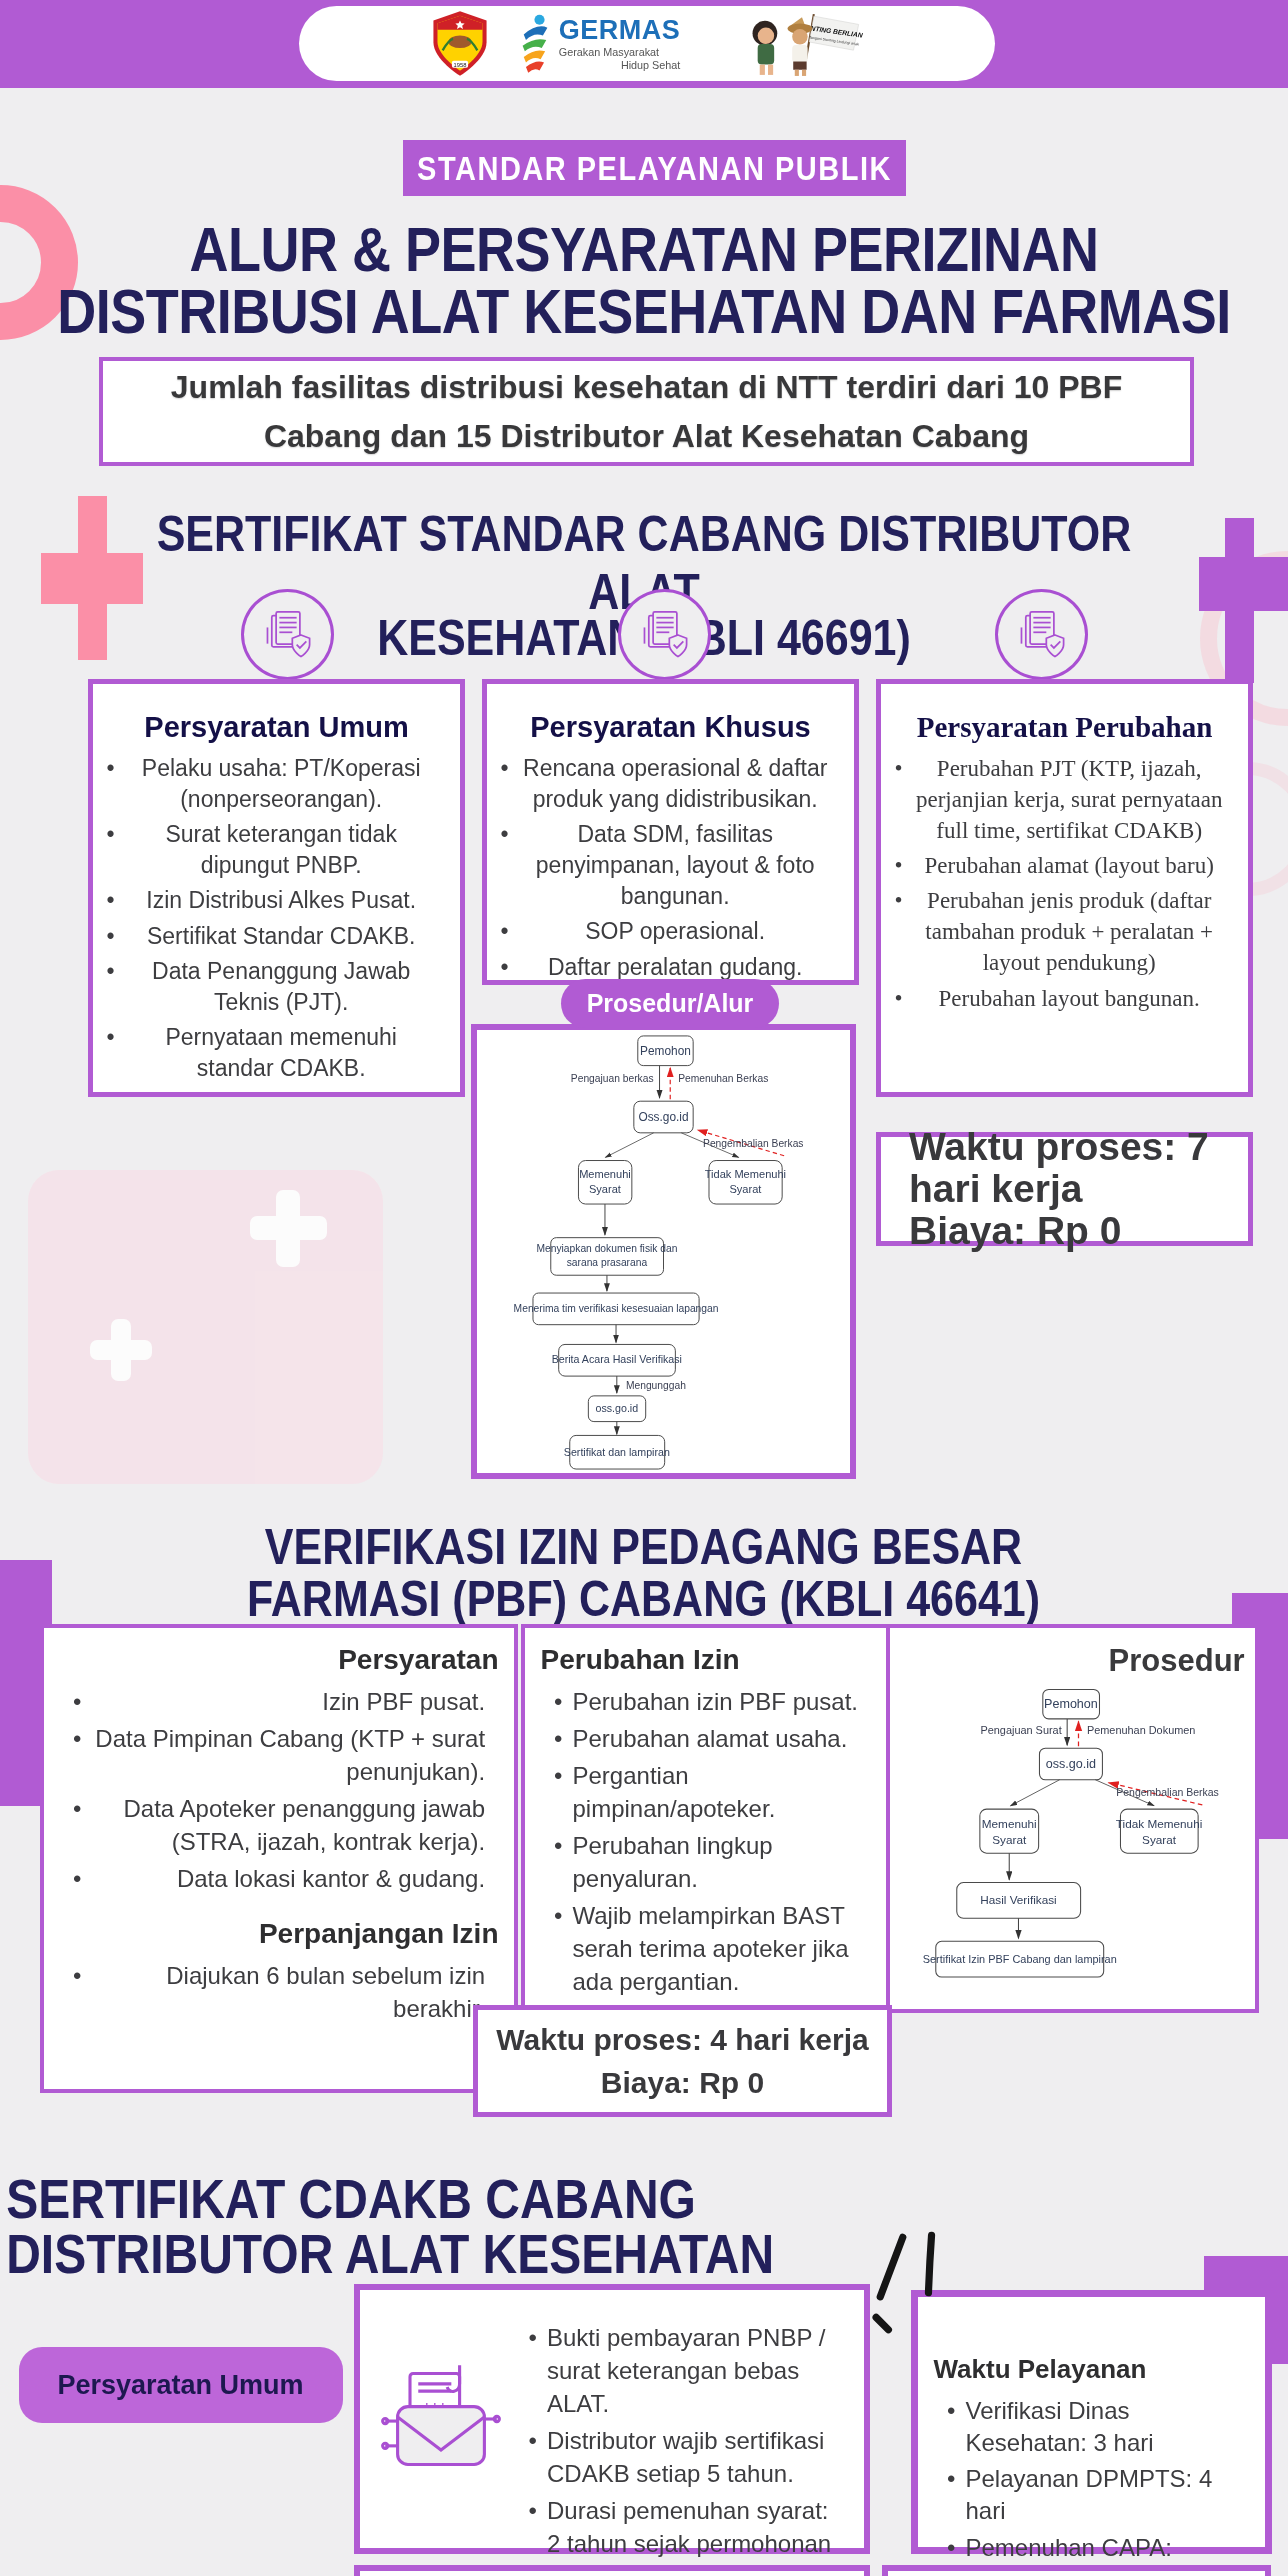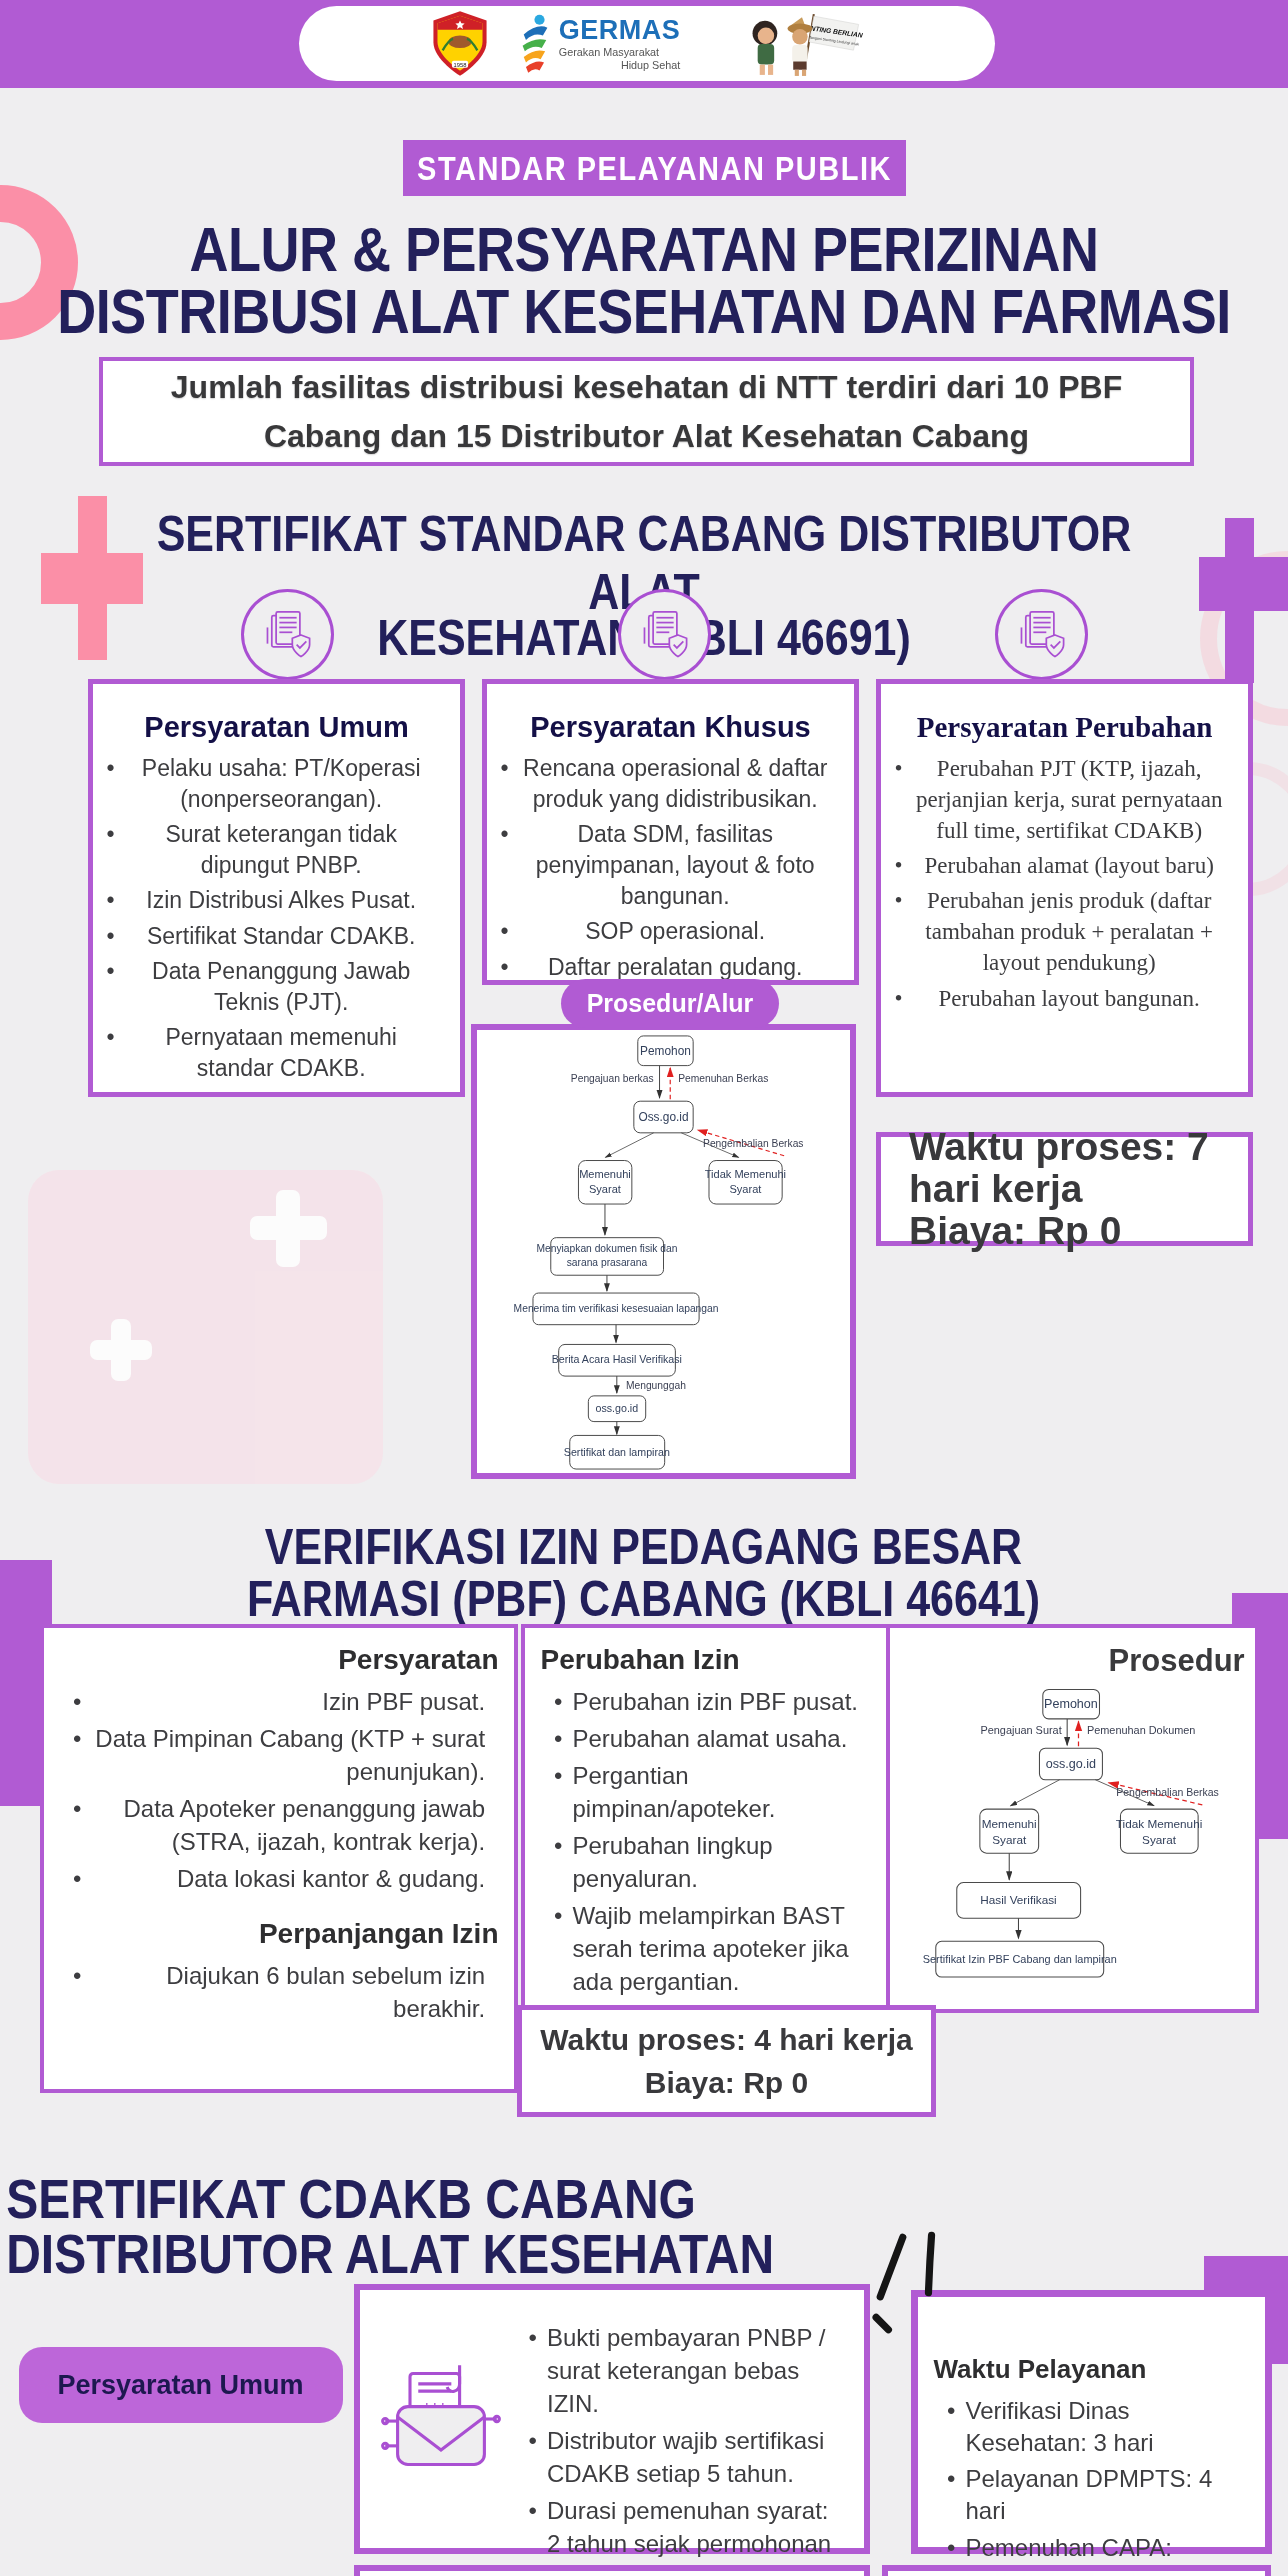--- a/index.html
+++ b/index.html
@@ -361,21 +361,21 @@
       <text class="flow-text" x="557" y="392" font-size="28" text-anchor="middle">Syarat</text>
       <line x1="200" y1="415" x2="200" y2="478" stroke="#444" stroke-width="2.5" marker-end="url(#ab2)"></line>
       <rect class="flow-box" x="75" y="485" width="295" height="85" rx="16"></rect>
       <text class="flow-text" x="222" y="537" font-size="28" text-anchor="middle">Hasil Verifikasi</text>
       <line x1="222" y1="570" x2="222" y2="618" stroke="#444" stroke-width="2.5" marker-end="url(#ab2)"></line>
       <rect class="flow-box" x="25" y="625" width="400" height="85" rx="14"></rect>
       <text class="flow-text" x="225" y="677" font-size="26" text-anchor="middle">Sertifikat Izin PBF Cabang dan lampiran</text>
     </svg>
   </div>
 
-  <div class="abs waktu" style="left:473px;top:2005px;width:419px;height:112px;display:flex;flex-direction:column;align-items:center;justify-content:center;font-size:30px;line-height:43px;margin-left:44px;">
+  <div class="abs waktu" style="left:473px;top:2005px;width:419px;height:112px;display:flex;flex-direction:column;align-items:center;justify-content:center;font-size:30px;line-height:43px;">
     <div>Waktu proses: 4 hari kerja</div>
     <div>Biaya: Rp 0</div>
   </div>
 
   <div class="abs s3-title">
     <span class="condensed" style="transform-origin:left center;">SERTIFIKAT CDAKB CABANG</span><br>
     <span class="condensed" style="transform-origin:left center;">DISTRIBUTOR ALAT KESEHATAN</span>
   </div>
   <div class="abs sidebar" style="left:1204px;top:2256px;width:84px;height:108px;"></div>
 
@@ -394,21 +394,21 @@
         <path d="M18 58 L60 90 L102 58"></path>
         <line x1="6" y1="62" x2="18" y2="62"></line>
           <circle cx="6" cy="62" r="2.5"></circle>
         <line x1="6" y1="86" x2="18" y2="86"></line>
           <circle cx="6" cy="86" r="2.5"></circle>
         <line x1="102" y1="60" x2="114" y2="60"></line>
           <circle cx="114" cy="60" r="2.5"></circle>
       </g>
     </svg>
     <ul class="bullets l-bullets" style="margin:31px 10.3px 0 155px;font-size:24px;line-height:33px;">
-        <li>Bukti pembayaran PNBP / surat keterangan bebas IZIN.</li>
+        <li>Bukti pembayaran PNBP / surat keterangan bebas ALAT.</li>
         <li>Distributor wajib sertifikasi CDAKB setiap 5 tahun.</li>
         <li>Durasi pemenuhan syarat: 2 tahun sejak permohonan OSS disetujui.</li>
       </ul>
   </div>
   <svg class="abs" style="left:872px;top:2229px;z-index:5;" width="77" height="108" viewBox="0 0 75 105">
     <g stroke="#151515" stroke-width="7" stroke-linecap="round" fill="none">
       <path d="M30 8 Q18 40 8 66"></path>
       <path d="M58 6 Q56 34 55 62"></path>
       <path d="M4 86 l12 12"></path>
     </g>

